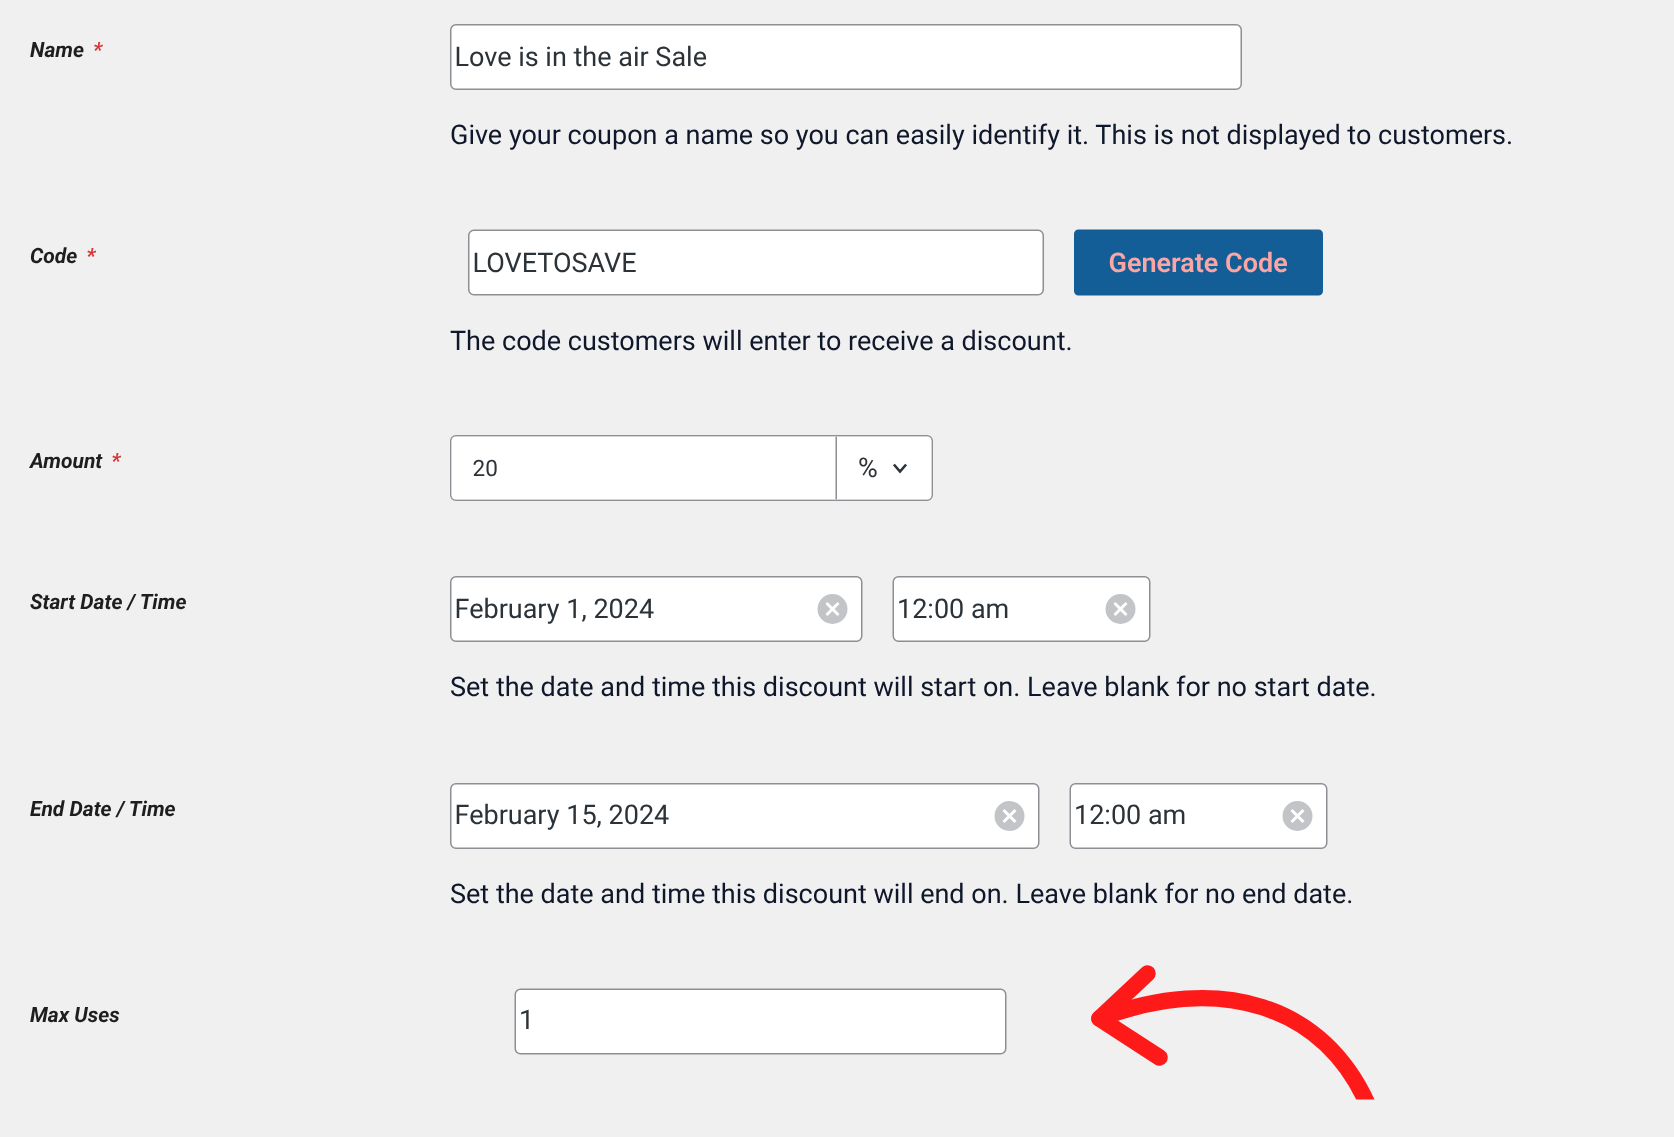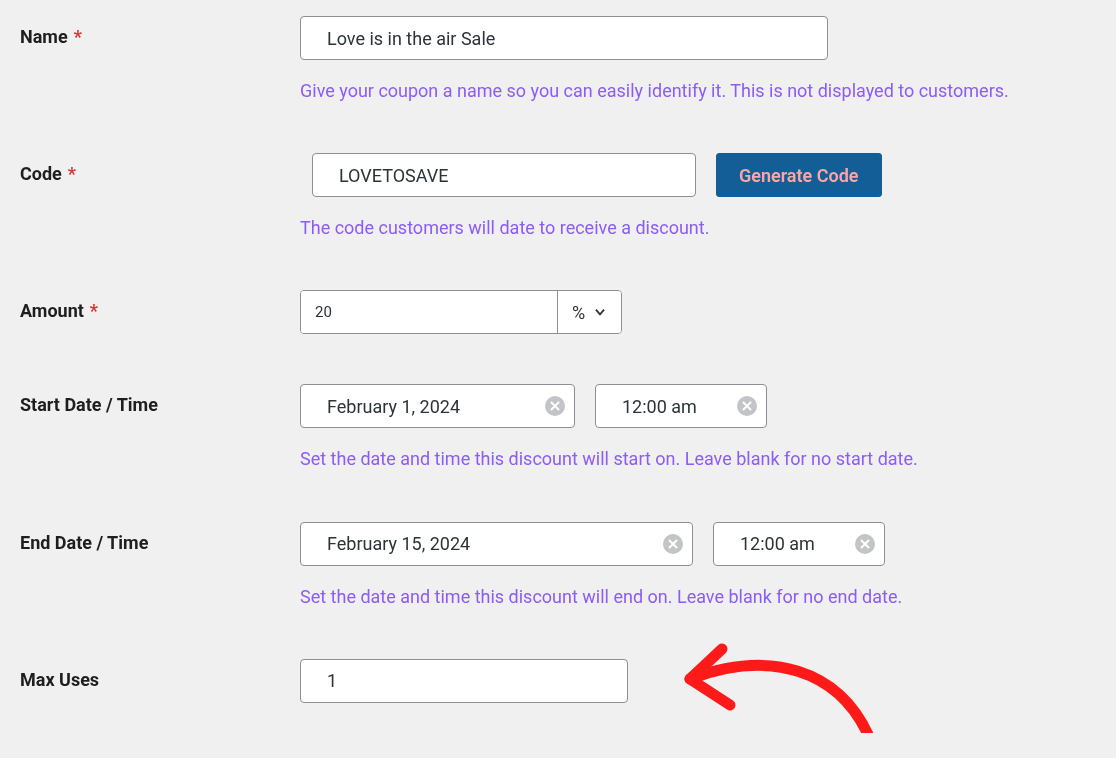--- a/index.html
+++ b/index.html
@@ -12,49 +12,50 @@
     width: 1116px;
   }
   .form-wrap {
     padding: 16px 20px 30px 20px;
   }
   .form-row {
     display: flex;
     align-items: flex-start;
     margin-bottom: 50px;
   }
-  .form-row.last { margin-bottom: 0; }
+  .form-row.last { margin-bottom: 0; gap: 43px; }
   .label-col {
     width: 280px;
     flex: 0 0 280px;
     padding-top: 10px;
-    font-size: 18px;
+    font-size: 14px;
     font-weight: 700;
     color: #1e1e1e;
+    font-style: italic;
   }
   .req {
     color: #d63638;
     margin-left: 6px;
     font-weight: 700;
   }
   .field-col {
     flex: 1;
   }
   .controls {
     display: flex;
     align-items: center;
     gap: 20px;
   }
   input.text-input, .select-box, .date-input, .time-input {
     background: #fff;
     border: 1px solid #8c8f94;
     border-radius: 4px;
     height: 44px;
     font-size: 18px;
-    padding: 0 26px;
+    padding: 0 2px;
     color: #2c3338;
     font-family: inherit;
   }
   .name-input { width: 528px; }
   .code-input { width: 384px; margin-left: 12px; }
   .amount-wrap {
     display: inline-flex;
     border: 1px solid #8c8f94;
     border-radius: 4px;
     overflow: hidden;
@@ -92,21 +93,21 @@
     height: 44px;
     padding: 0 22px;
     font-size: 18px;
     font-weight: 600;
     cursor: pointer;
     font-family: inherit;
   }
   .help {
     margin-top: 18px;
     font-size: 18px;
-    color: #8b5cf6;
+    color: #0f172a;
     line-height: 1.4;
   }
   .input-with-clear {
     position: relative;
     display: inline-block;
   }
   .input-with-clear input {
     width: 100%;
     padding-right: 38px;
   }
@@ -150,21 +151,21 @@
 
   <div class="form-row">
     <div class="label-col">
       <span>Code</span><span class="req">*</span>
     </div>
     <div class="field-col">
       <div class="controls">
         <input class="text-input code-input" value="LOVETOSAVE" style="">
         <button class="btn-primary">Generate Code</button>
       </div>
-      <div class="help">The code customers will date to receive a discount.</div>
+      <div class="help">The code customers will enter to receive a discount.</div>
     </div>
   </div>
 
   <div class="form-row">
     <div class="label-col">
       <span>Amount</span><span class="req">*</span>
     </div>
     <div class="field-col">
       <div class="controls">
         <div class="amount-wrap">

